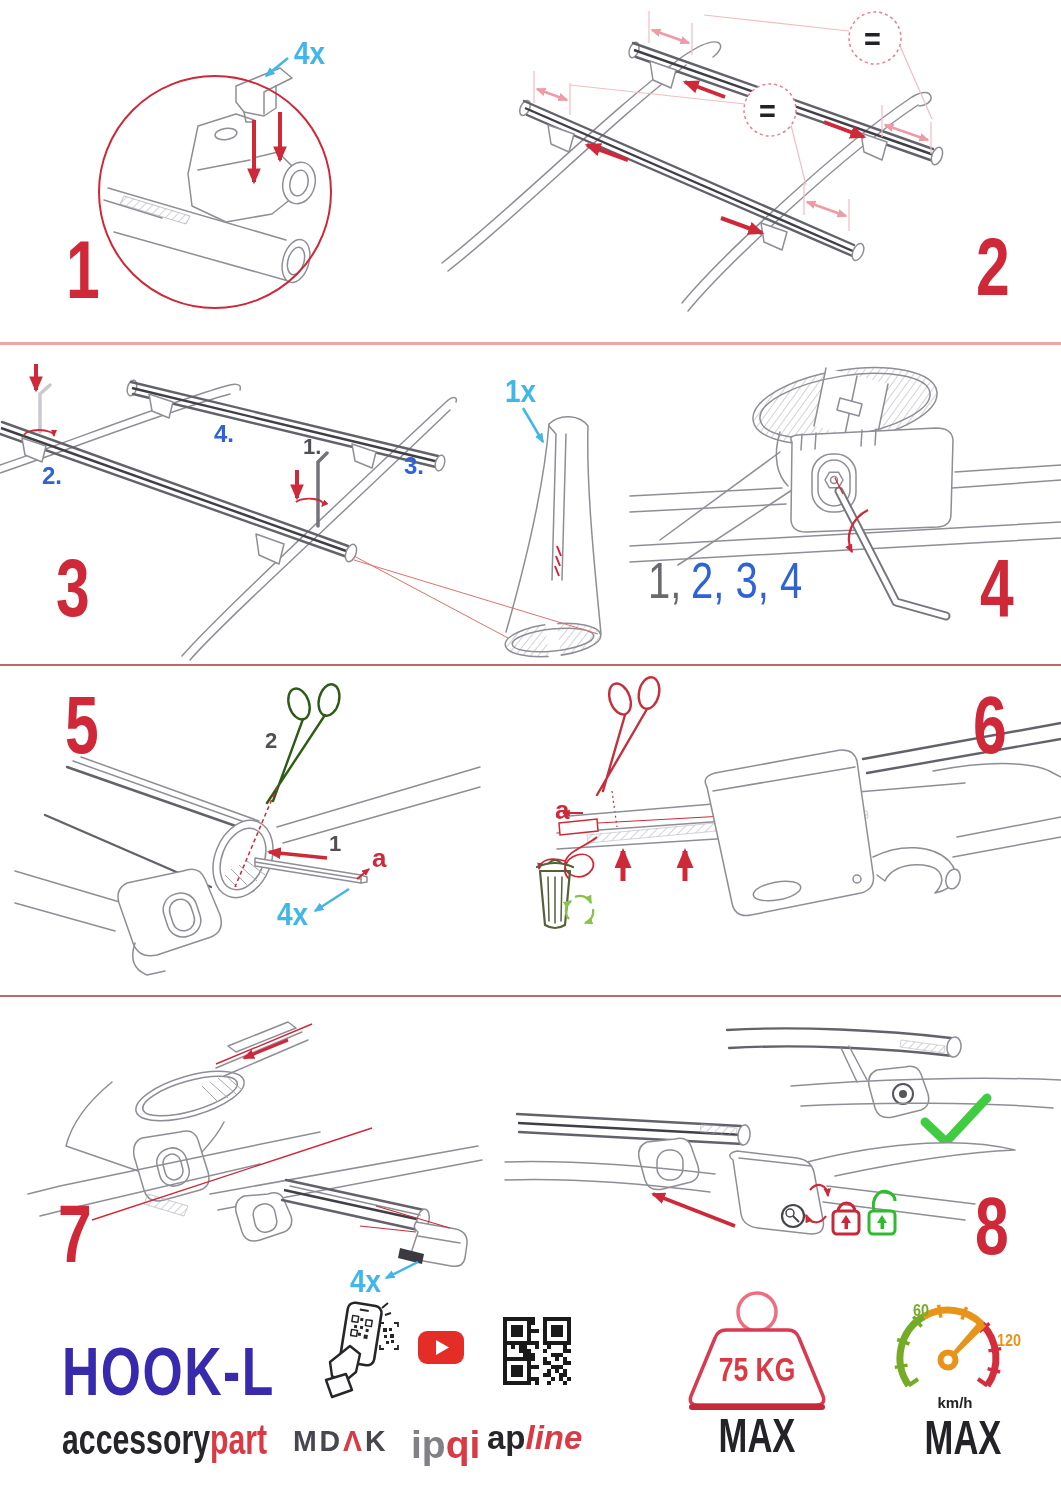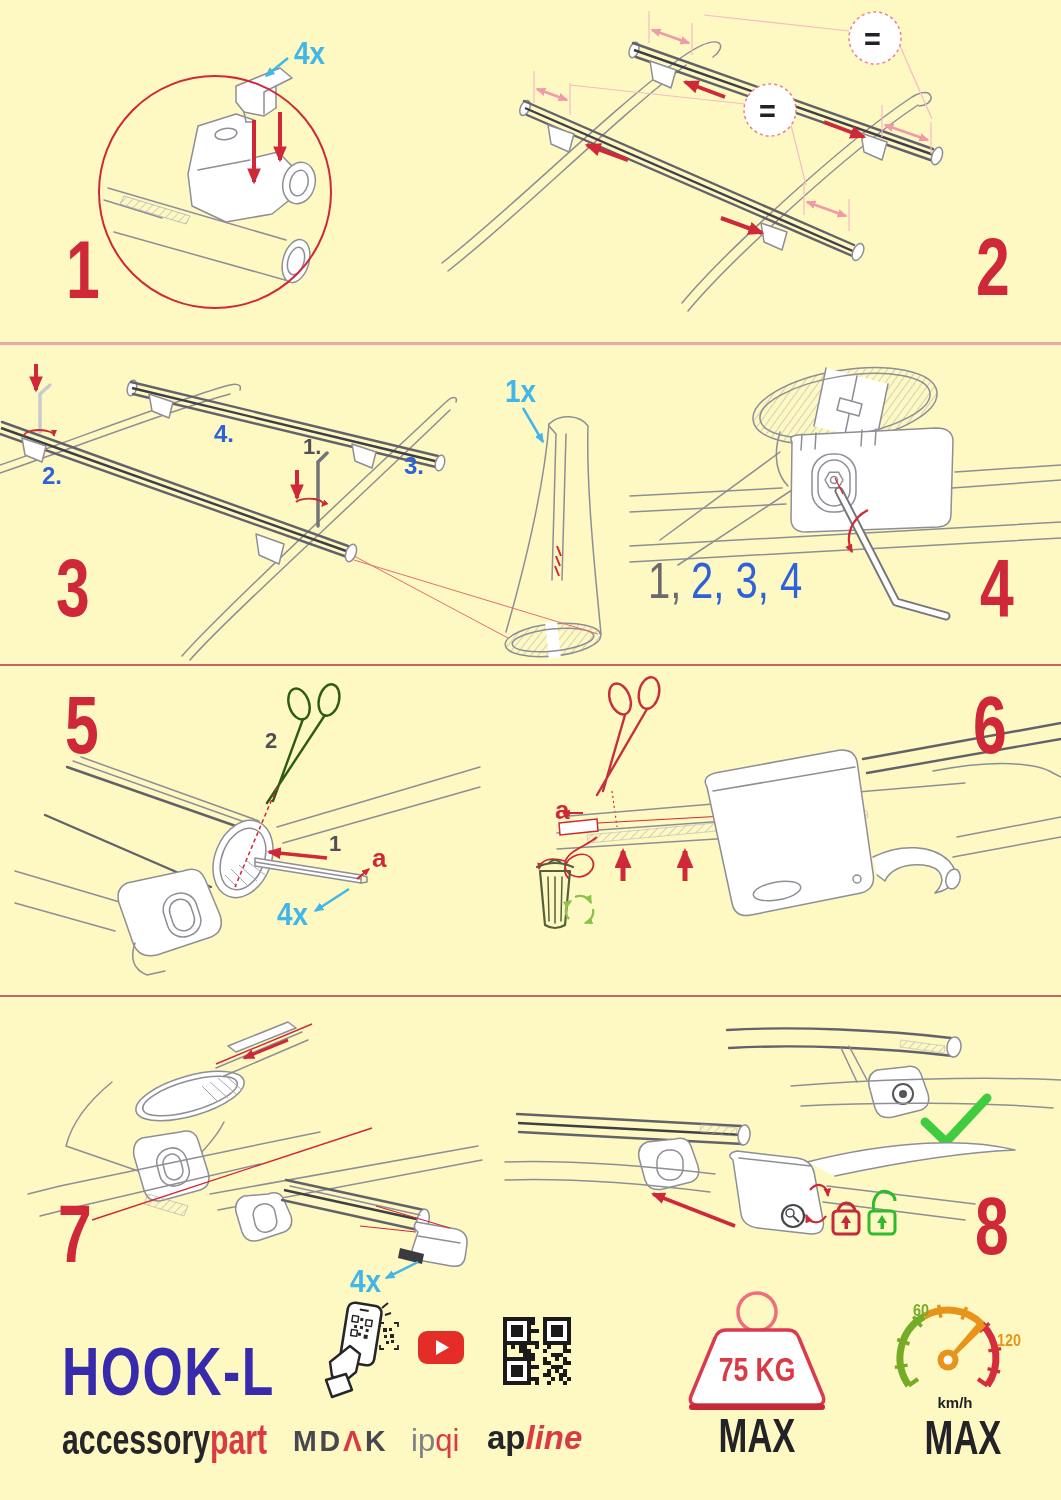--- a/index.html
+++ b/index.html
@@ -1,16 +1,16 @@
 <!DOCTYPE html>
 <html><head>
 <meta charset="utf-8">
 <style>
   html,body{margin:0;padding:0;background:#e9e9e9;}
-  .page{position:relative;width:1061px;height:1500px;background:#fef9c3;overflow:hidden;
+  .page{position:relative;width:1061px;height:1500px;background:#ffffff;overflow:hidden;
         font-family:"Liberation Sans",sans-serif;}
   .page svg{position:absolute;overflow:visible;}
   .divider{position:absolute;left:0;width:1061px;}
   .d1{top:342px;height:3px;background:#eda6a6;}
   .d2{top:664px;height:2px;background:#c06868;}
   .d3{top:995px;height:2px;background:#c06868;}
 
   
   .ln{fill:none;stroke:#8e8e96;stroke-width:1.5;stroke-linecap:round;stroke-linejoin:round;}
   .lnb{fill:none;stroke:#62626a;stroke-width:2.4;stroke-linecap:round;stroke-linejoin:round;}
@@ -43,21 +43,21 @@
 
   
   .hookl{position:absolute;left:62px;top:1332px;font-size:68px;font-weight:700;color:#372aad;
          letter-spacing:2px;transform:scaleX(0.76);transform-origin:left top;white-space:nowrap;}
   .brand{position:absolute;left:62px;top:1416px;font-size:42px;font-weight:700;
          transform:scaleX(0.72);transform-origin:left top;white-space:nowrap;}
   .brand .b1{color:#26262a;} .brand .b2{color:#d93a44;}
   .mdak{position:absolute;left:293px;top:1424px;font-size:30px;font-weight:700;color:#47474f;
         letter-spacing:3px;transform:scaleX(0.95);transform-origin:left top;}
   .mdak .caret{color:#d93a44;}
-  .ipqi{position:absolute;left:411px;top:1423px;font-size:31px;font-weight:400;}
+  .ipqi{position:absolute;left:411px;top:1423px;font-size:39px;font-weight:700;}
   .ipqi .g{color:#808086;} .ipqi .r{color:#d93a44;}
   .apline{position:absolute;left:487px;top:1419px;font-size:33px;font-weight:600;}
   .apline .k{color:#26262a;text-align:center;} .apline .r{color:#d93a44;font-style:italic;}
 </style>
 </head>
 <body>
 
 <div class="page">
 
   <svg width="0" height="0">

